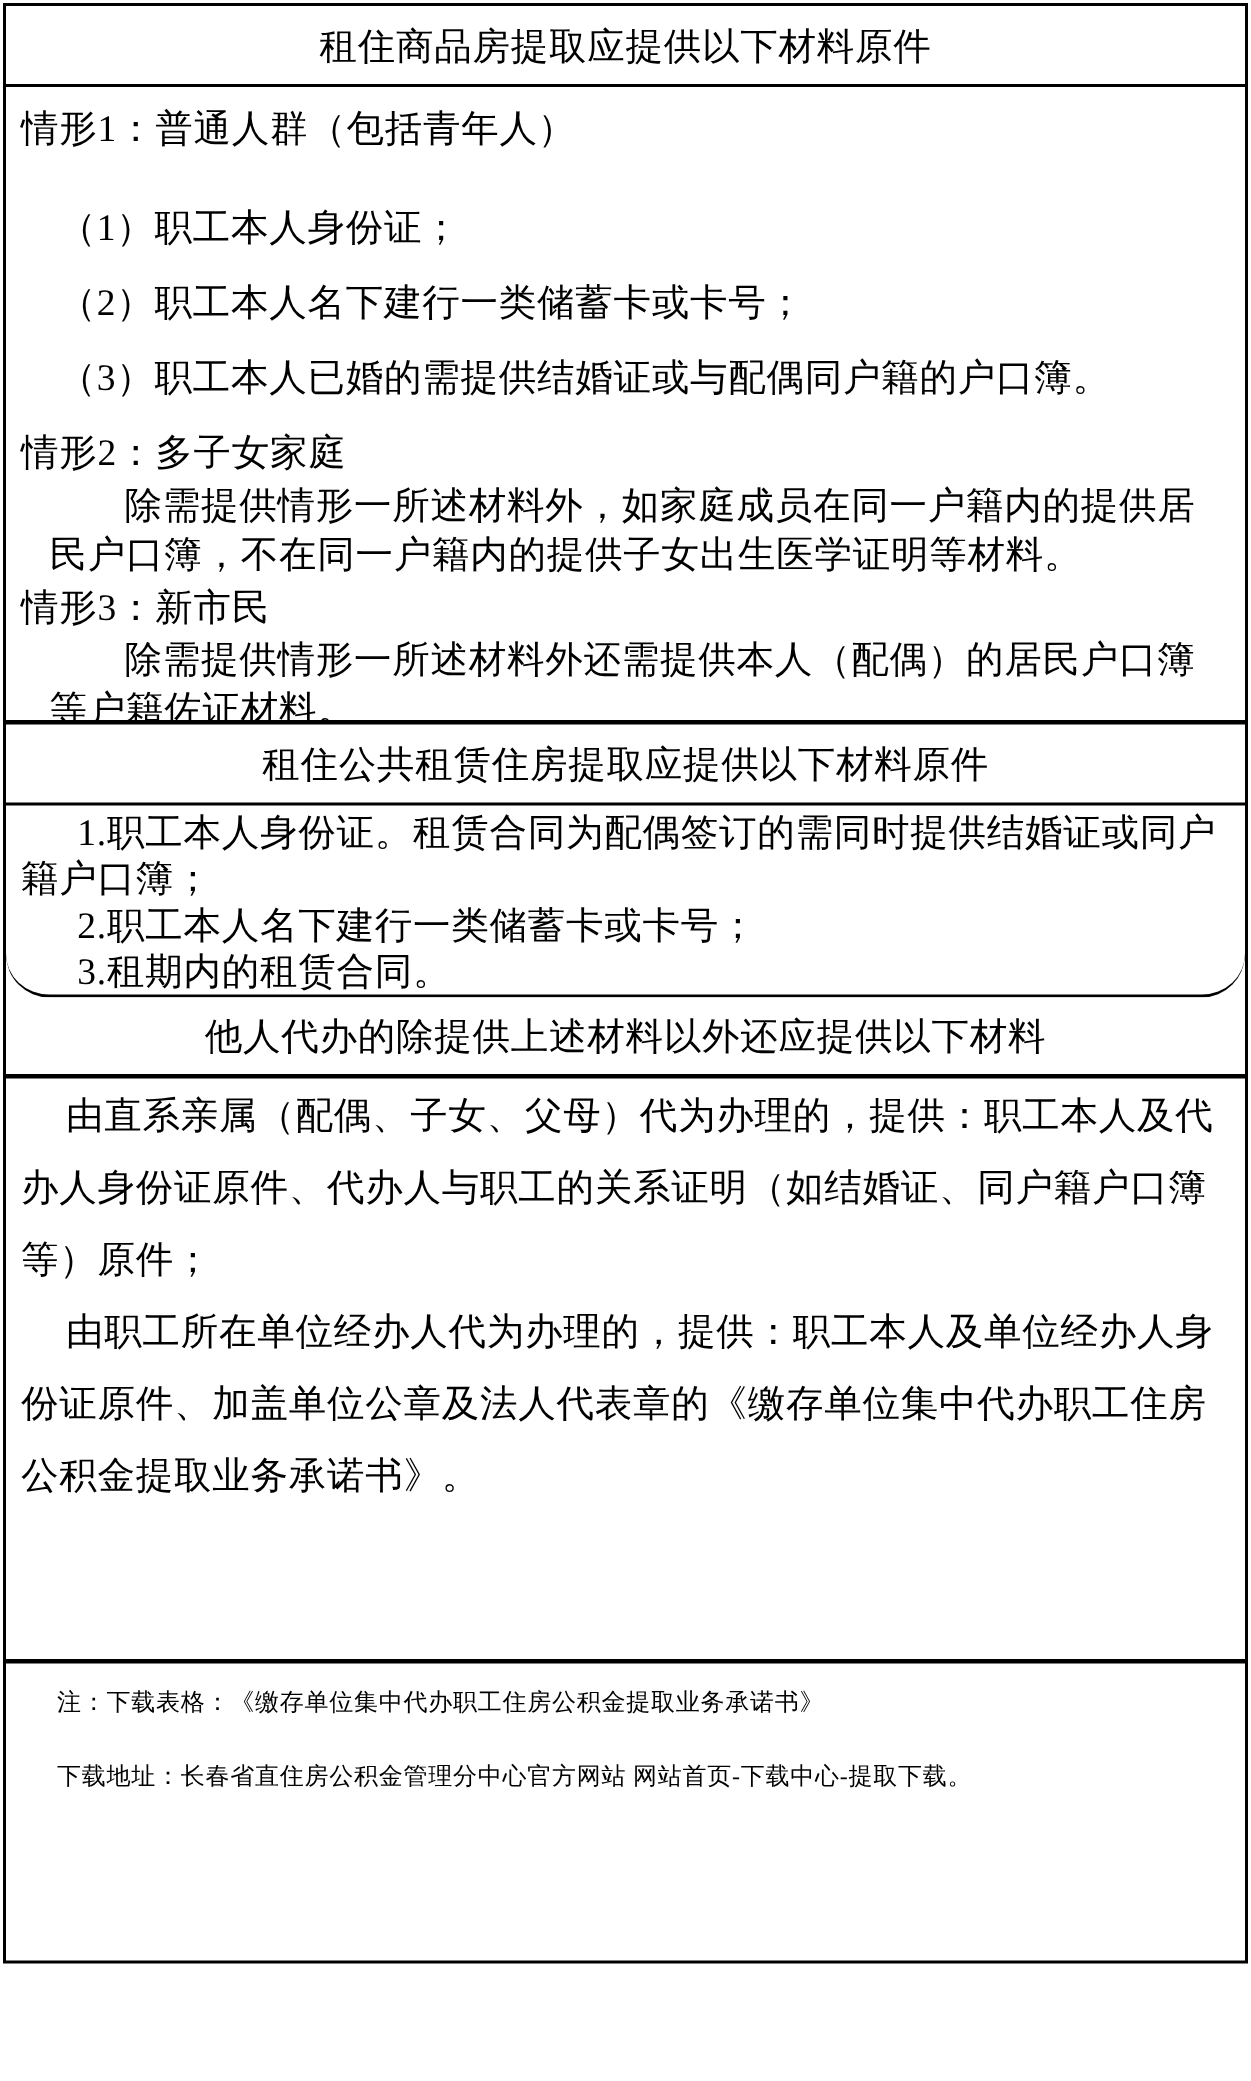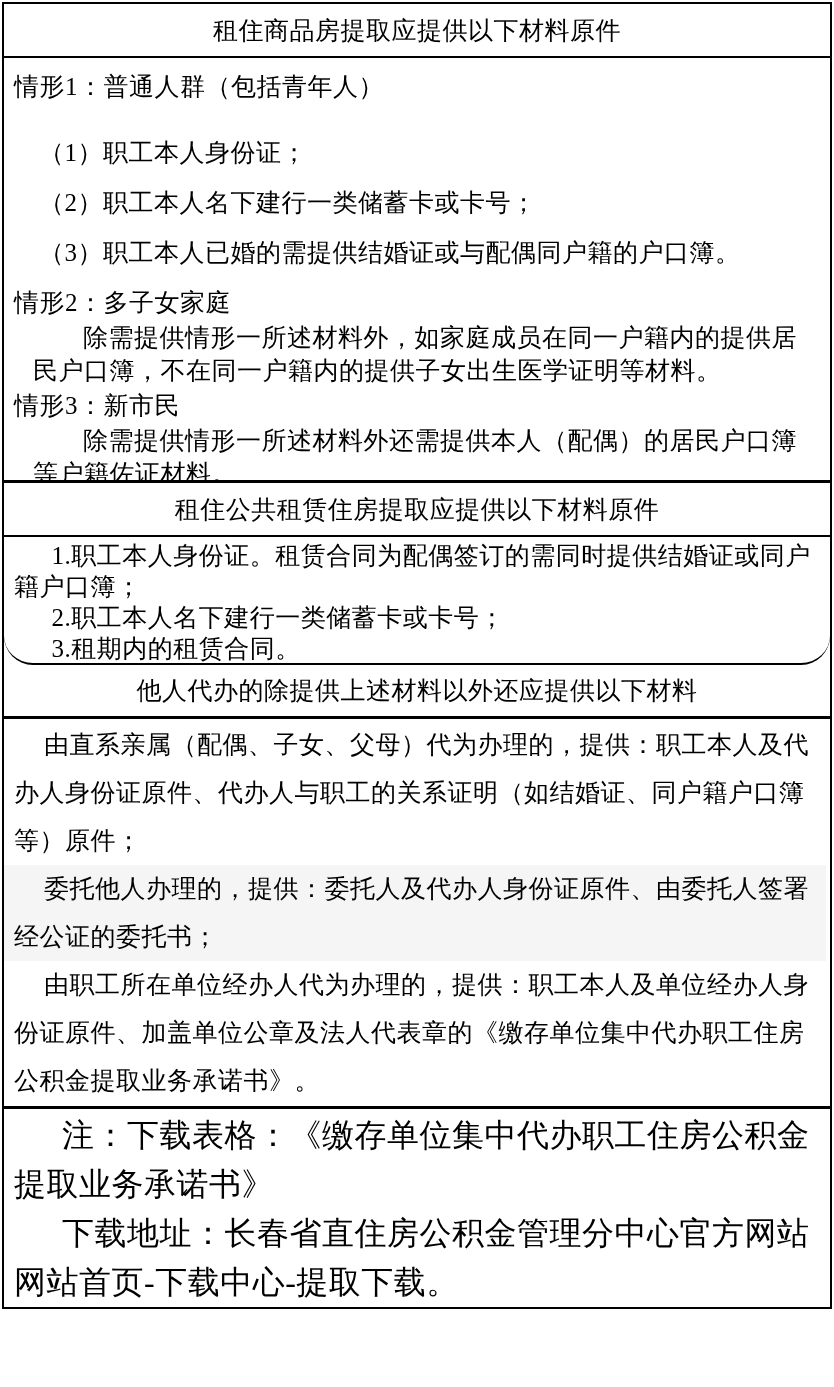--- a/index.html
+++ b/index.html
@@ -54,21 +54,21 @@
     padding:2px 4px 0 0;
     font-size:25px;letter-spacing:0.5px;
     overflow:hidden;
   }
   .s3 p{margin:0;padding:0 10px;line-height:48px;text-indent:1.2em;}
   .s3 p.highlighted{background:#f5f5f5;}
   
   .note{
     height:198px;
     padding:2px 0 0 0;
-    font-size:32px;letter-spacing:0.5px;
+    font-size:16px;letter-spacing:0.5px;
     overflow:hidden;
   }
   .note p{margin:0;padding:0 10px;line-height:49px;text-indent:1.5em;}
 </style>
 </head>
 <body>
 
 <div class="doc-table">
 
   <div class="row hdr">
@@ -95,21 +95,20 @@
     <p>2.职工本人名下建行一类储蓄卡或卡号；</p>
     <p>3.租期内的租赁合同。</p>
   </div>
 
   <div class="row hdr thick-bottom">
     <span>他人代办的除提供上述材料以外还应提供以下材料</span>
   </div>
 
   <div class="row s3">
     <p>由直系亲属（配偶、子女、父母）代为办理的，提供：职工本人及代办人身份证原件、代办人与职工的关系证明（如结婚证、同户籍户口簿等）原件；</p>
-    <p class="highlighted">委托他人办理的，提供：委托人及代办人身份证原件、由委托人签署经公证的委托书；</p>
     <p>由职工所在单位经办人代为办理的，提供：职工本人及单位经办人身份证原件、加盖单位公章及法人代表章的《缴存单位集中代办职工住房公积金提取业务承诺书》。</p>
   </div>
 
   <div class="row note">
     <p>注：下载表格：《缴存单位集中代办职工住房公积金提取业务承诺书》</p>
     <p>下载地址：长春省直住房公积金管理分中心官方网站 网站首页-下载中心-提取下载。</p>
   </div>
 
 </div>
 

